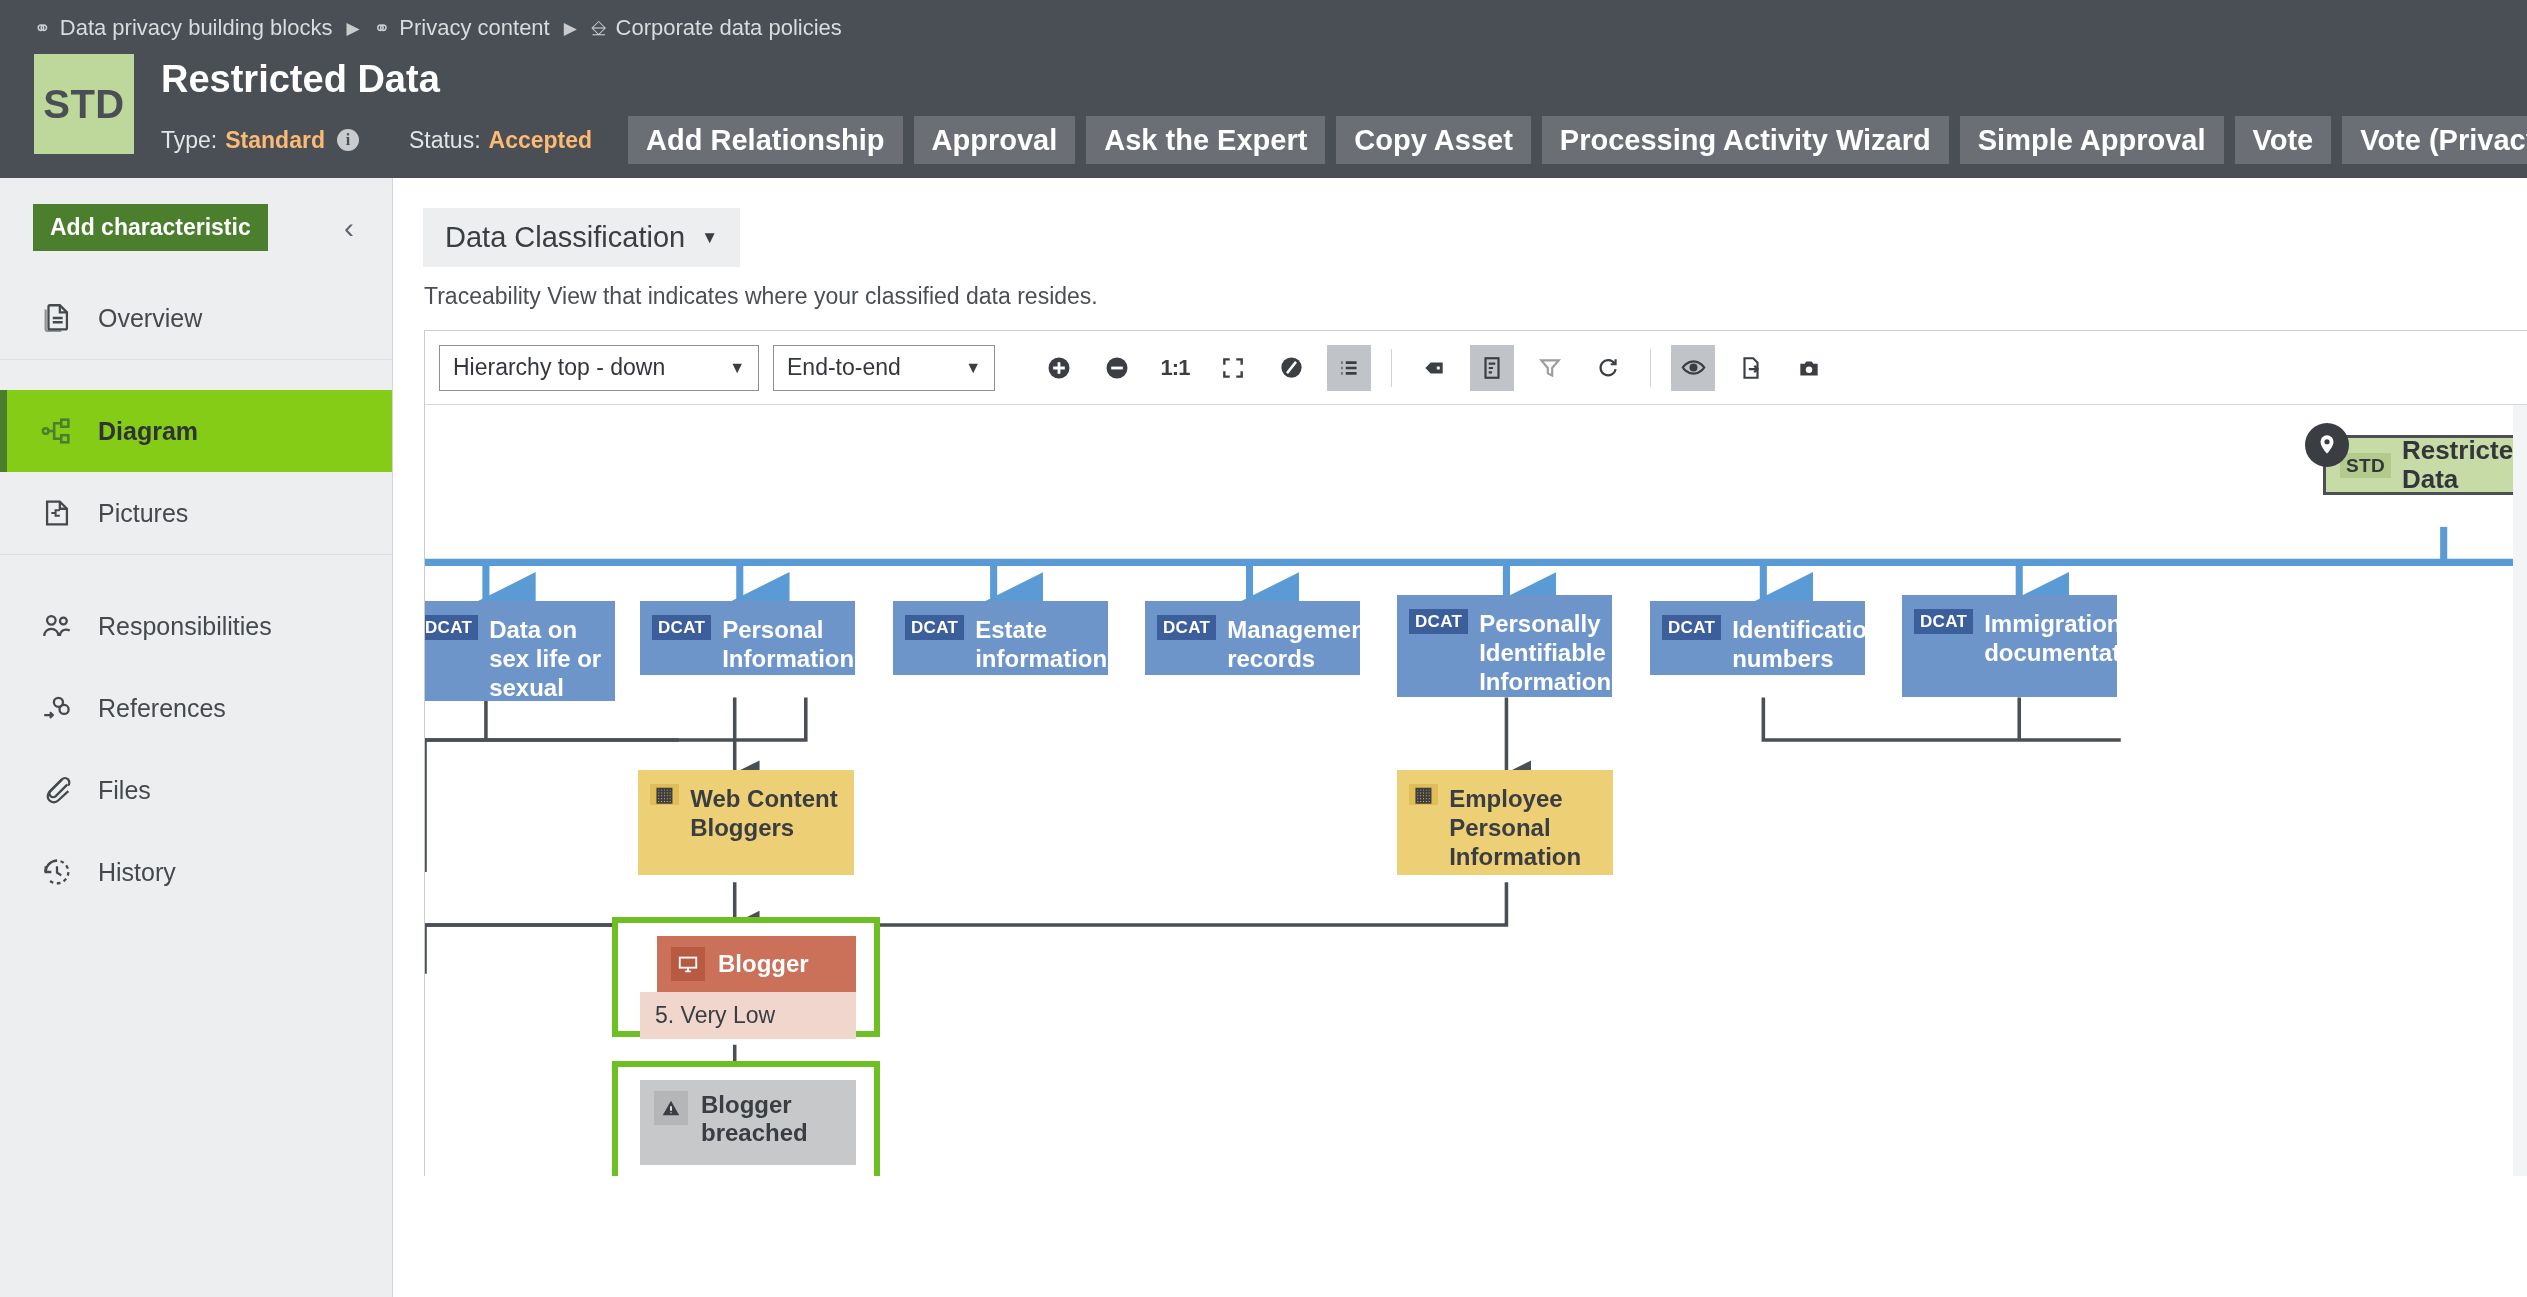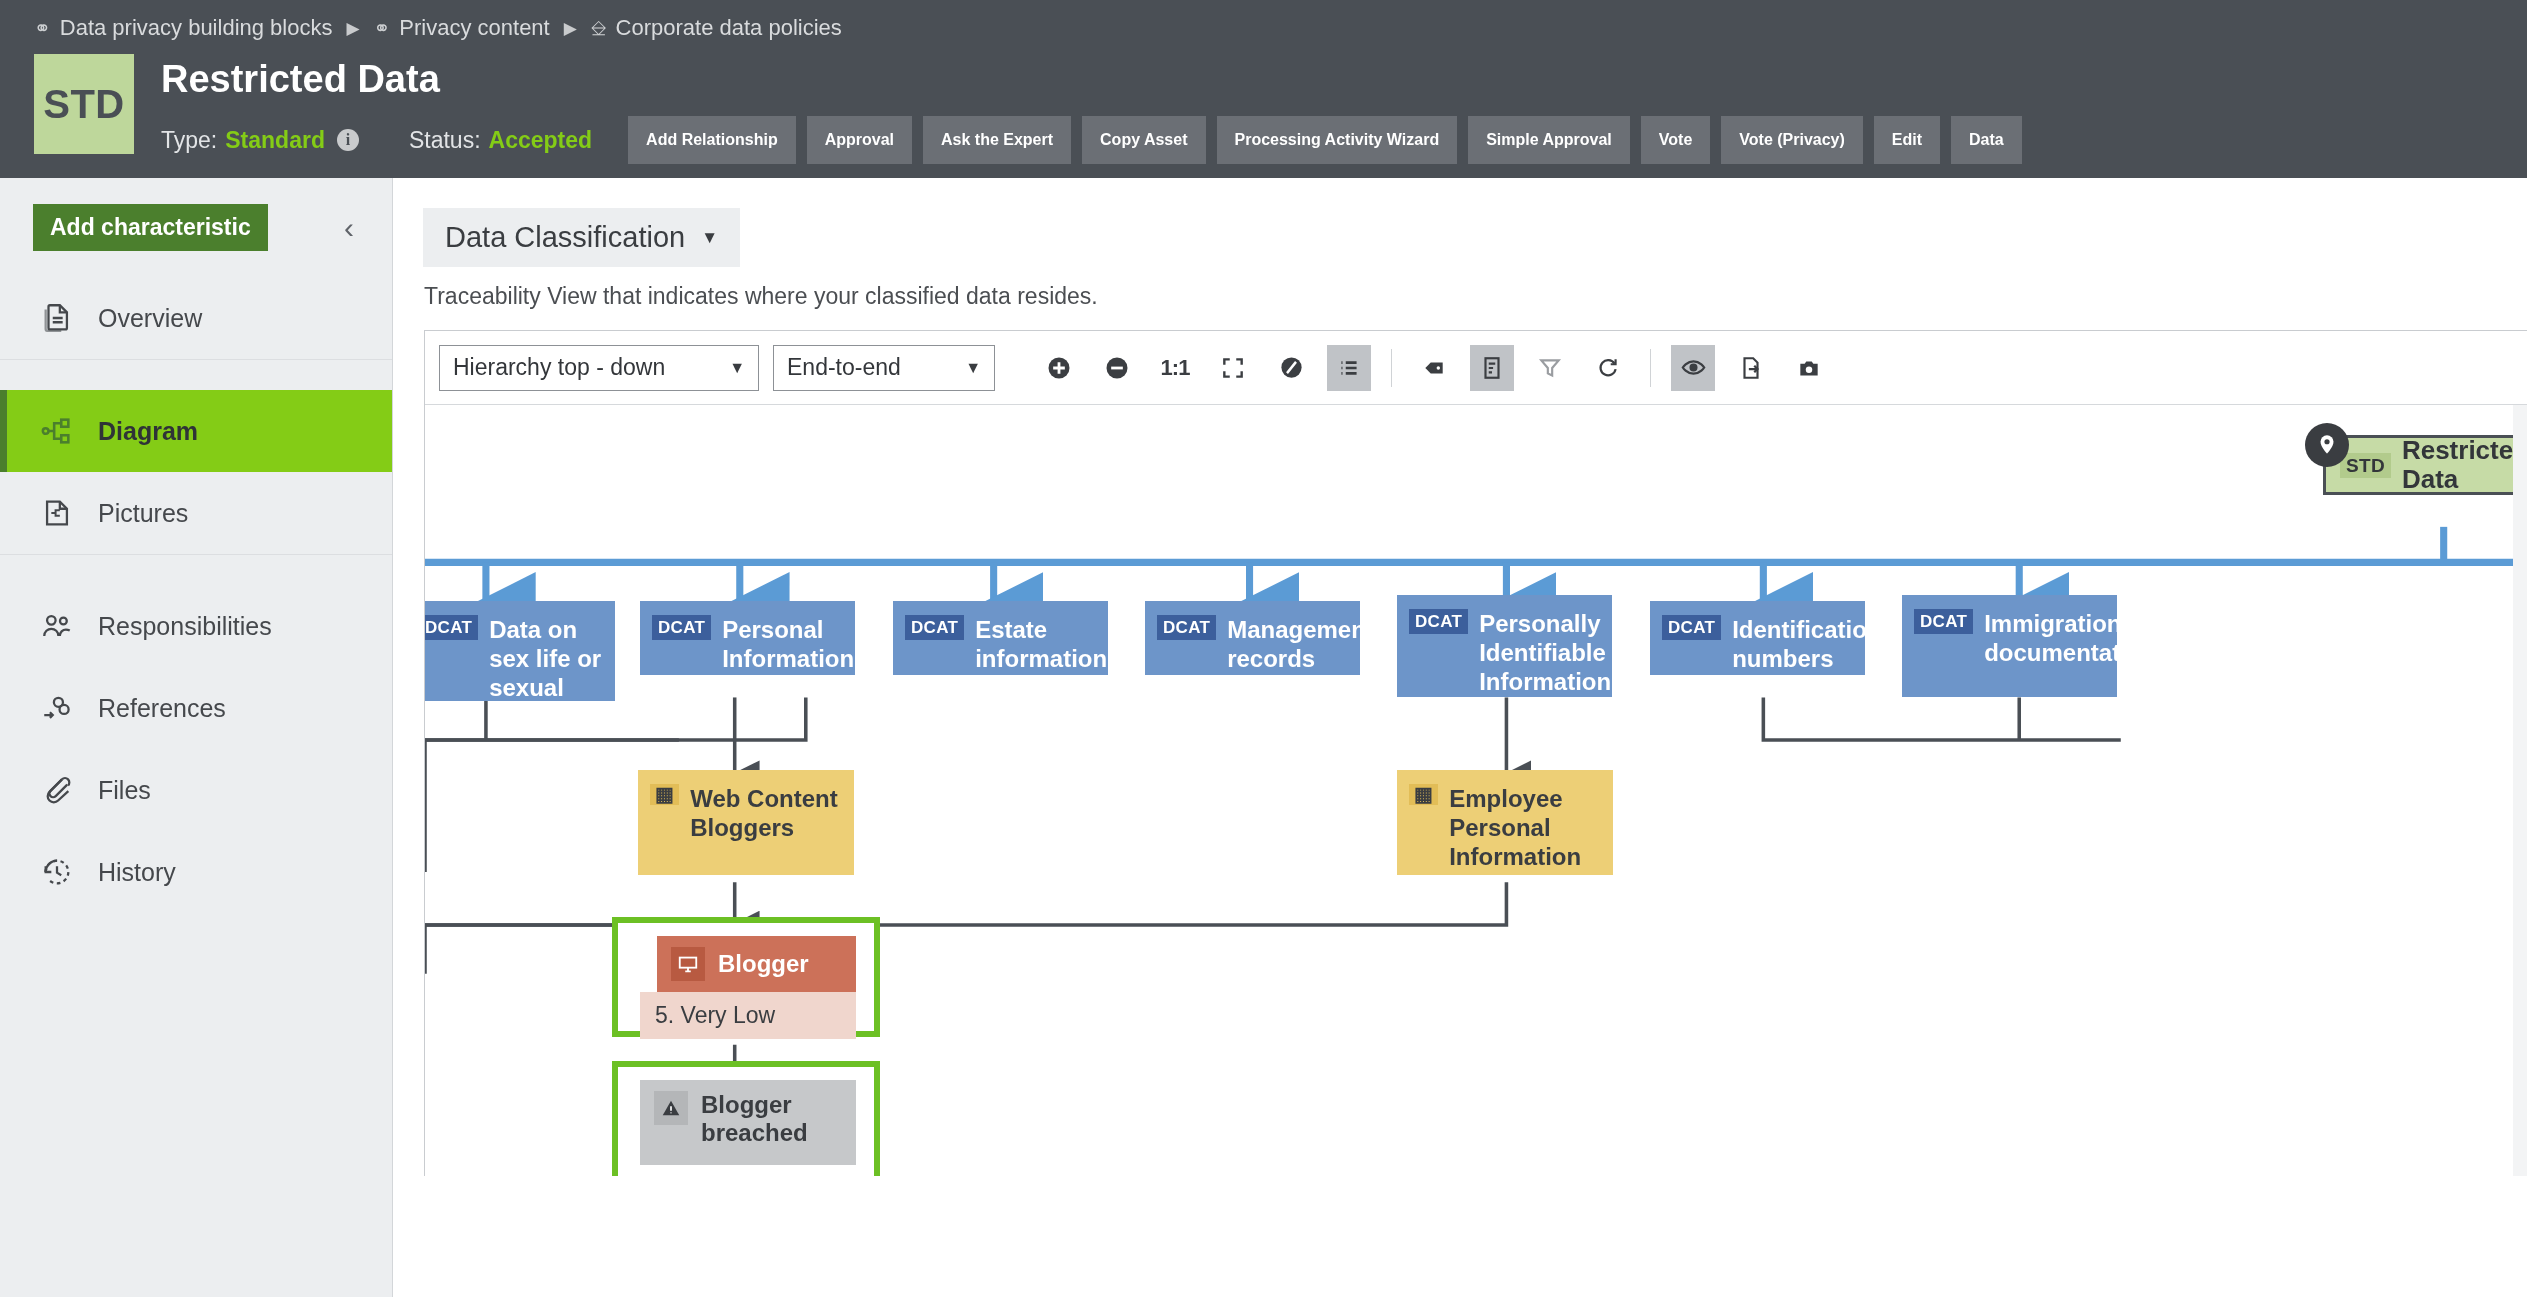--- a/index.html
+++ b/index.html
@@ -57,42 +57,42 @@
   .metarow {
     display: flex; align-items: center;
     margin-top: 14px;
     white-space: nowrap;
   }
   .meta {
     color: #e2e4e6;
     font-size: 23px;
     display: flex; align-items: center; gap: 8px;
   }
-  .meta b { color: #84cc16; font-weight: bold; }
+  .meta b { color: #fdba74; font-weight: bold; }
   .info-i {
     display: inline-flex; align-items: center; justify-content: center;
     width: 22px; height: 22px; border-radius: 50%;
     background: #c9cbcd; color: #4a4f55;
     font-size: 16px; font-weight: bold;
     font-family: "Liberation Serif", serif;
     margin-left: 4px;
   }
   .meta.status { margin-left: 50px; }
 
   .actionbtns {
     display: flex; align-items: center; gap: 11px;
     margin-left: 36px;
     white-space: nowrap;
   }
   .abtn {
     background: #6b6f75;
     color: #ffffff;
     border: none;
     font-family: "Liberation Sans", sans-serif;
-    font-size: 16px;
+    font-size: 29px;
     font-weight: bold;
     padding: 11px 18px;
     height: 48px;
     line-height: 26px;
     cursor: pointer;
     white-space: nowrap;
   }
 
   
   .body {

